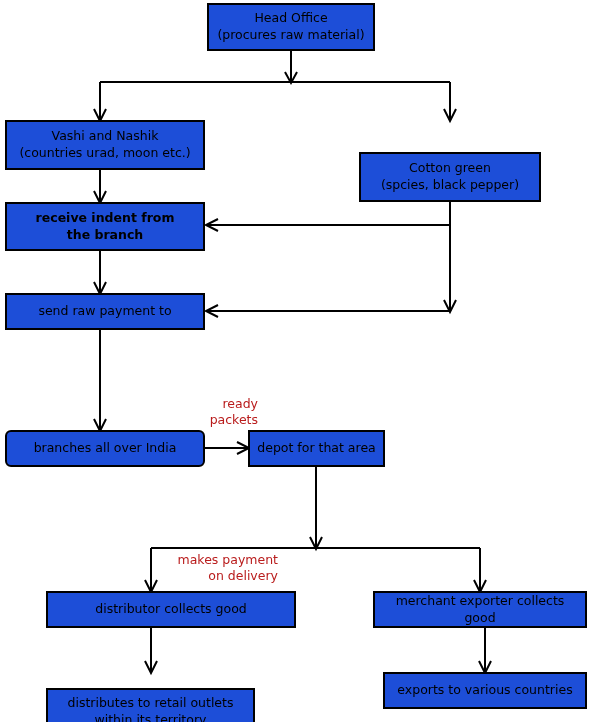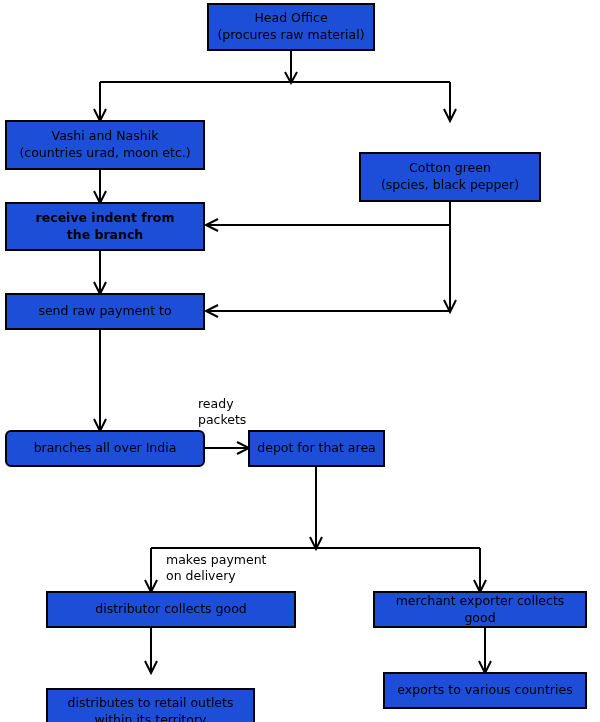--- a/index.html
+++ b/index.html
@@ -34,22 +34,22 @@
     z-index: 2;
   }
   .node .txt {
     display: block;
     white-space: pre-line;
   }
   .edge-label {
     position: absolute;
     font-size: 12.5px;
     line-height: 1.3;
-    color: #000000;
-    text-align: left;
+    color: #b91c1c;
+    text-align: right;
     white-space: pre-line;
     background: #ffffff;
     z-index: 3;
   }
   svg#wires {
     position: absolute;
     left: 0;
     top: 0;
     width: 600px;
     height: 722px;

